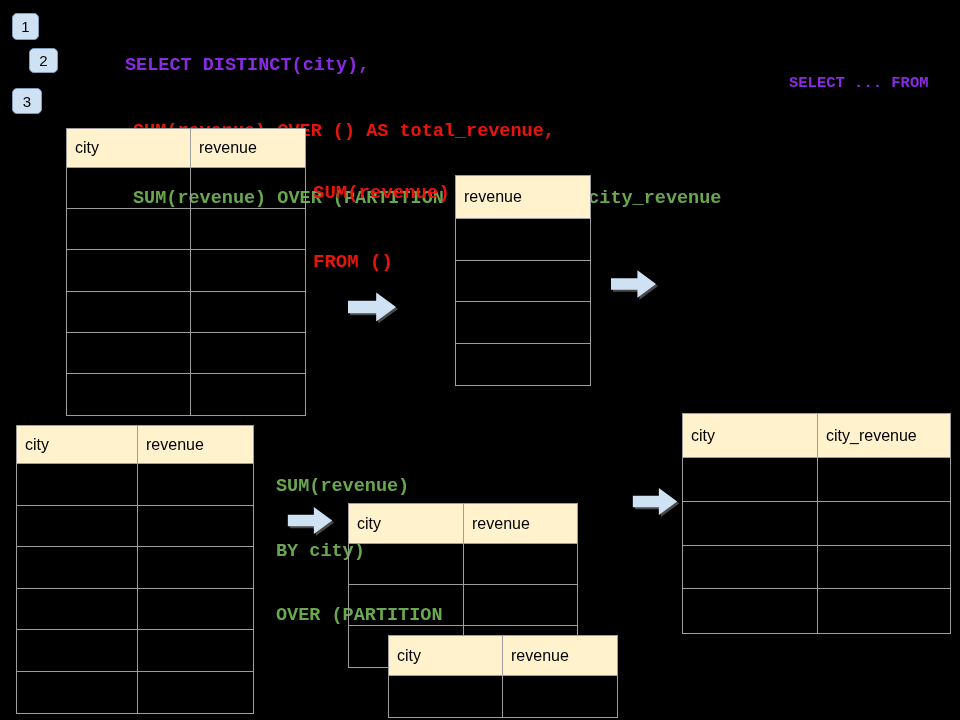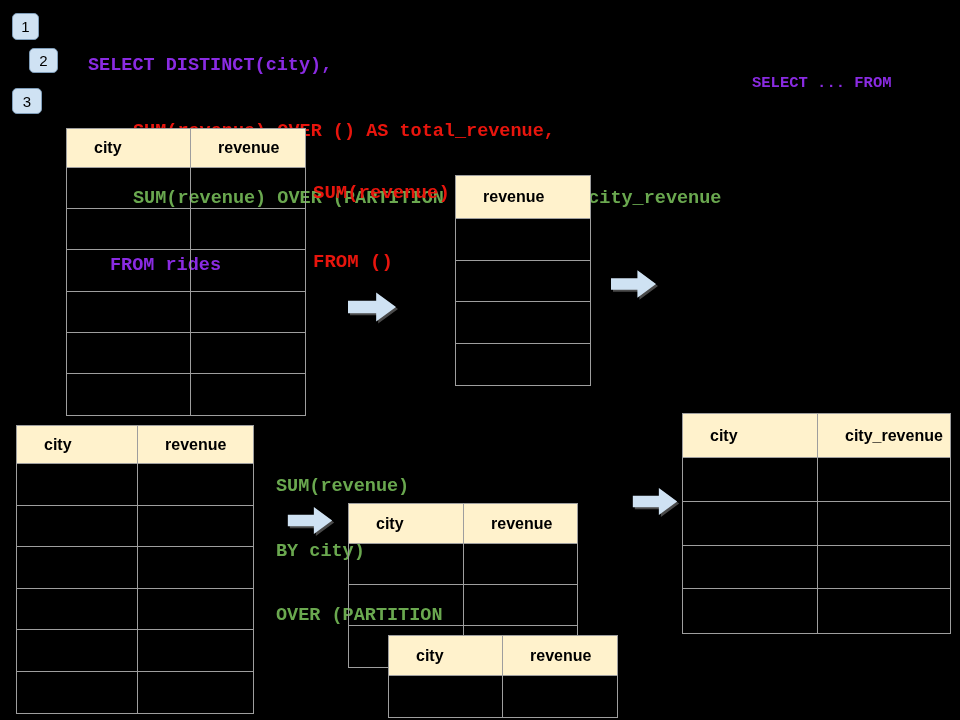--- a/index.html
+++ b/index.html
@@ -7,21 +7,21 @@
     width:960px;height:720px;overflow:hidden;position:relative;
     background:var(--background,#000);
     font-family:"Liberation Sans",sans-serif;
   }
   
   .code{
     position:absolute;
     font-family:"Liberation Mono","DejaVu Sans Mono",monospace;
     font-weight:bold;white-space:pre;
   }
-  .purple{color:var(--keyword-purple,#8A2BE2);}
+  .purple{color:var(--keyword-purple,#8A2BE2);margin-left:37px;}
   .red{color:var(--total-red,#E8150D);}
   .green{color:var(--partition-green,#6AA84F);}
   #sql-block{left:88px;top:10px;font-size:18.5px;line-height:22.3px;}
   .sql-line{display:block;}
   .indent-sum{padding-left:45px;}
   .indent-kw{padding-left:22px;}
   #side-note{left:752px;top:33px;font-size:15.5px;line-height:20px;text-align:center;}
   #label-total{left:313px;top:136px;font-size:19px;line-height:23px;}
   #label-partition{left:276px;top:433px;font-size:18.5px;line-height:21.5px;}
   
@@ -40,22 +40,22 @@
     border:1px solid var(--table-border,#9E9E9E);
   }
   .tbl .c{
     border-right:1px solid var(--table-border,#9E9E9E);
     border-bottom:1px solid var(--table-border,#9E9E9E);
   }
   .tbl .c.lastcol{border-right:none;}
   .tbl .c.lastrow{border-bottom:none;}
   .hdr{
     background:var(--header-fill,#FFF2CC);
-    display:flex;align-items:center;padding-left:27px;
-    font-size:16px;color:#000;box-sizing:border-box;font-weight:bold;
+    display:flex;align-items:center;padding-left:8px;
+    font-size:16px;color:#000;box-sizing:border-box;
   }
   #tbl-source-top{left:66px;top:128px;width:240px;height:288px;
     grid-template-columns:124px 1fr;grid-template-rows:39px repeat(6,1fr);}
   #tbl-total{left:455px;top:175px;width:136px;height:211px;
     grid-template-columns:1fr;grid-template-rows:43px repeat(4,1fr);}
   #tbl-source-bottom{left:16px;top:425px;width:238px;height:289px;
     grid-template-columns:121px 1fr;grid-template-rows:38px repeat(6,1fr);}
   #tbl-partition-mid{left:348px;top:503px;width:230px;height:165px;
     grid-template-columns:115px 1fr;grid-template-rows:40px repeat(3,1fr);}
   #tbl-partition-overlay{left:388px;top:635px;width:230px;height:83px;
@@ -74,21 +74,20 @@
 <body>
 
 <div class="badge" id="badge-1">1</div>
 <div class="badge" id="badge-2">2</div>
 <div class="badge" id="badge-3">3</div>
 
 <div class="code" id="sql-block">
   <span class="sql-line purple">SELECT DISTINCT(city),</span>
   <span class="sql-line red indent-sum">SUM(revenue) OVER () AS total_revenue,</span>
   <span class="sql-line green indent-sum">SUM(revenue) OVER (PARTITION BY city) as city_revenue</span>
-  <span class="sql-line purple indent-kw">FROM rides</span>
 </div>
 
 <div class="code purple" id="side-note">
   <span class="sql-line">SELECT ... FROM</span>
 </div>
 
 <div class="code red" id="label-total">
   <span class="sql-line">SUM(revenue)</span>
   <span class="sql-line">FROM ()</span>
 </div>

